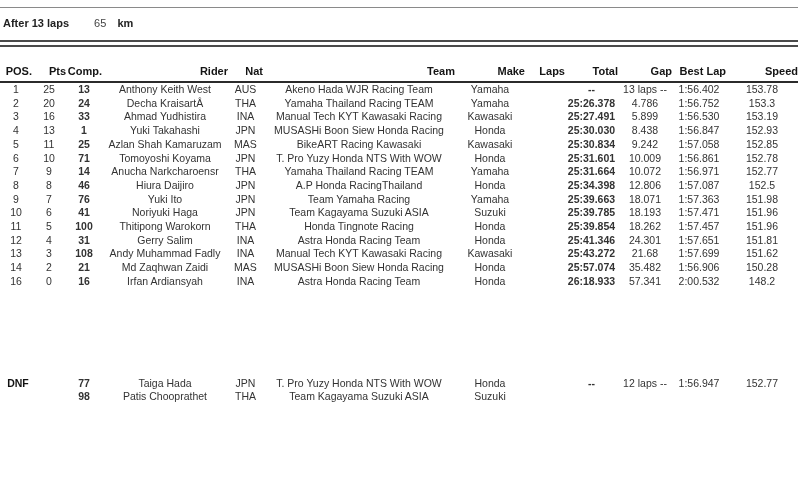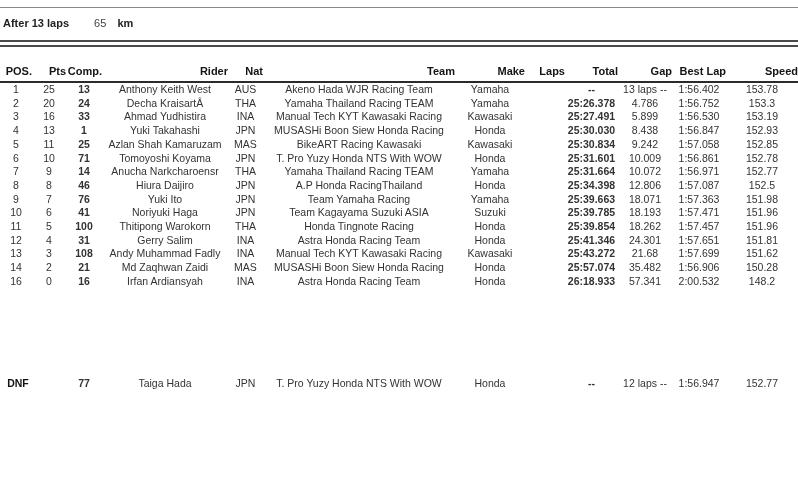--- a/index.html
+++ b/index.html
@@ -386,16 +386,30 @@
           <td class="col-rider">Taiga Hada</td>
           <td class="col-nat">JPN</td>
           <td class="col-team">T. Pro Yuzy Honda NTS With WOW</td>
           <td class="col-make">Honda</td>
           <td class="col-laps"></td>
           <td class="col-total">--</td>
           <td class="col-gap">12 laps --</td>
           <td class="col-best_lap">1:56.947</td>
           <td class="col-speed">152.77</td>
         </tr>
+        <tr>
+          <td class="col-pos"></td>
+          <td class="col-pts"></td>
+          <td class="col-comp">98</td>
+          <td class="col-rider">Patis Chooprathet</td>
+          <td class="col-nat">THA</td>
+          <td class="col-team">Team Kagayama Suzuki ASIA</td>
+          <td class="col-make">Suzuki</td>
+          <td class="col-laps"></td>
+          <td class="col-total"></td>
+          <td class="col-gap"></td>
+          <td class="col-best_lap"></td>
+          <td class="col-speed"></td>
+        </tr>
       </tbody>
   </table>
 
 </div>
 
 </body></html>

